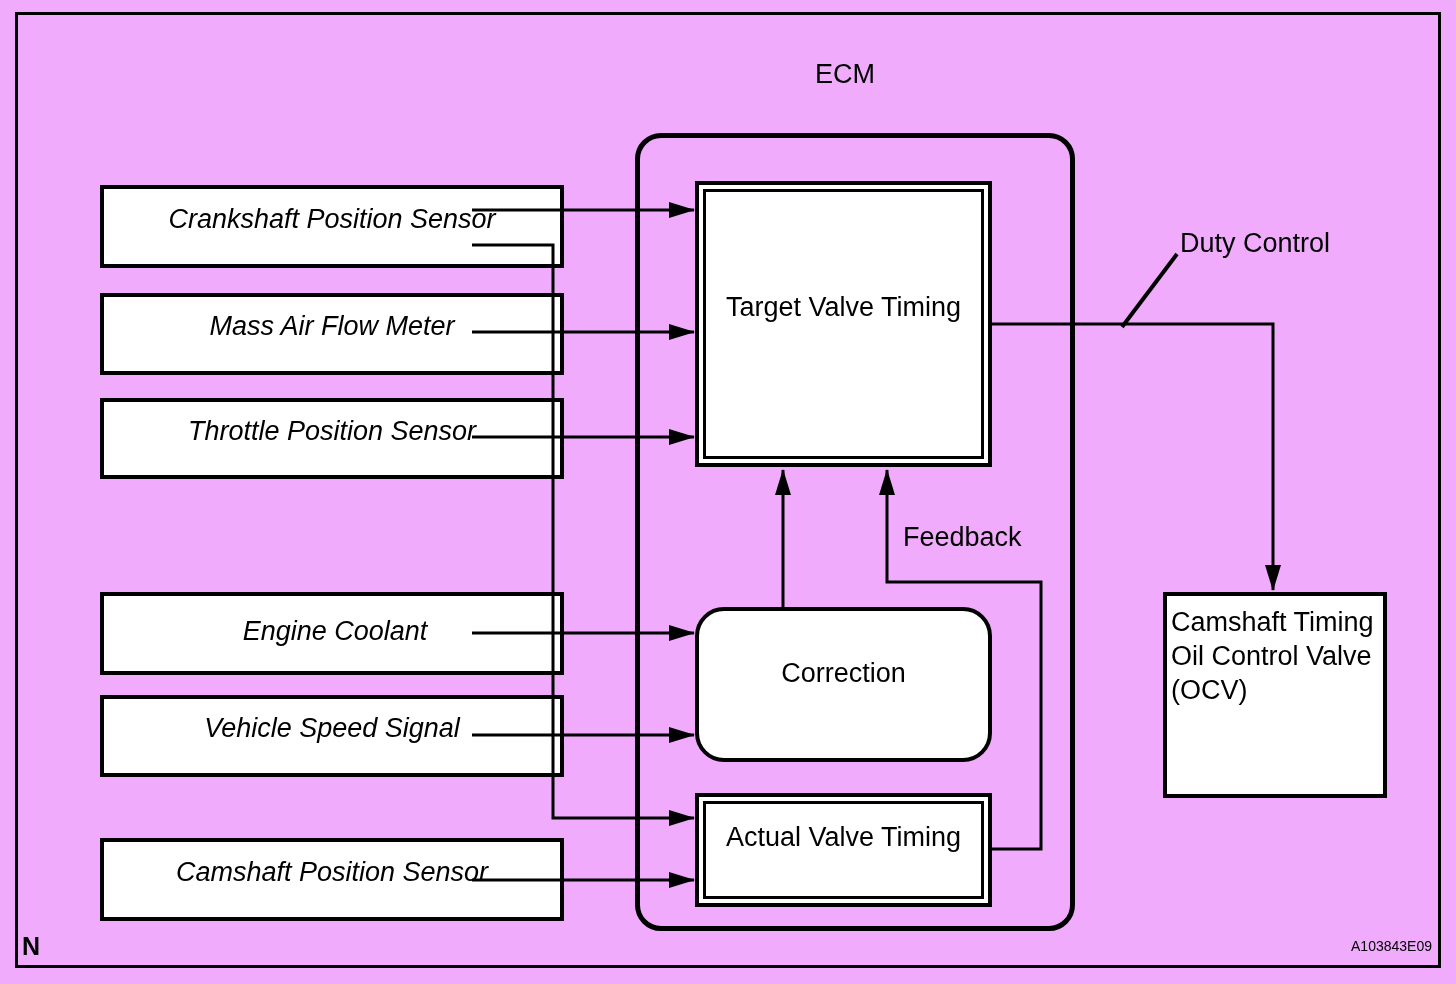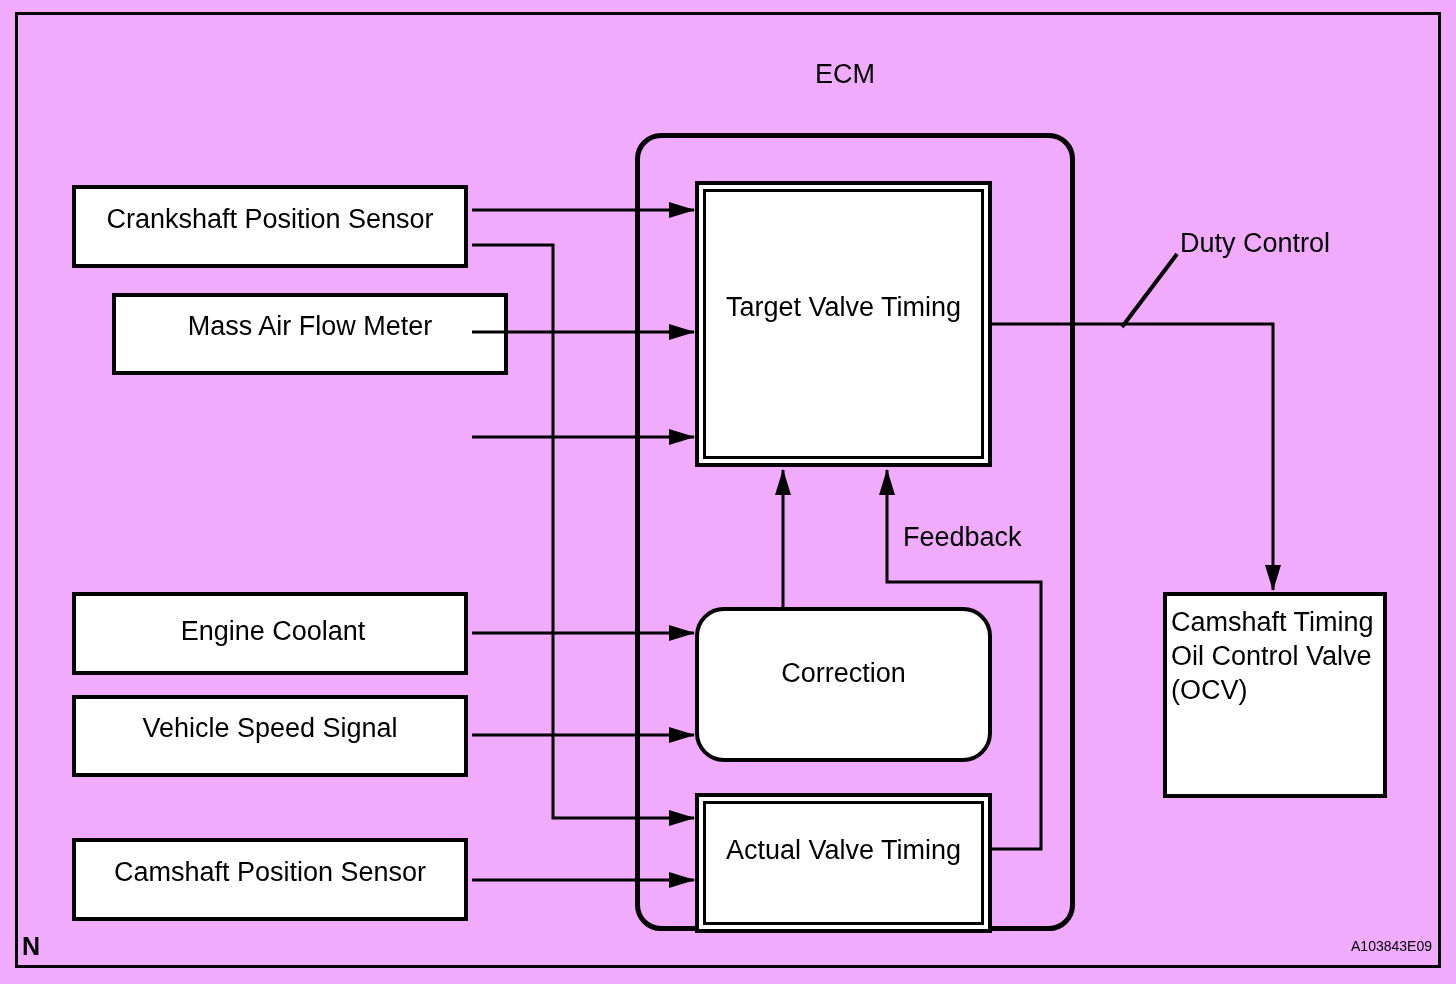--- a/index.html
+++ b/index.html
@@ -44,31 +44,31 @@
     display: flex;
     align-items: center;
     justify-content: center;
     font-size: 27px;
     line-height: 34px;
     text-align: center;
   }
   .box.double {
     box-shadow: inset 0 0 0 4px #ffffff, inset 0 0 0 7px #000000;
   }
-  .sensor { left: 72px; width: 396px; padding-bottom: 16px; }
+  .sensor { left: 100px; width: 464px; padding-bottom: 16px; font-style: italic; }
   .s-crank   { top: 185px; height: 83px; }
-  .s-maf     { top: 293px; height: 82px; margin-left: 40px; }
+  .s-maf     { top: 293px; height: 82px; }
   .s-tps     { top: 398px; height: 81px; }
   .s-ect     { top: 592px; height: 83px; padding-bottom: 6px; }
   .s-vss     { top: 695px; height: 82px; }
   .s-cps     { top: 838px; height: 83px; }
   .inner-block { left: 695px; width: 297px; }
   .b-target     { top: 181px; height: 286px; padding-bottom: 34px; }
   .b-correction { top: 607px; height: 155px; padding-bottom: 24px; border-radius: 29px; }
-  .b-actual     { top: 793px; height: 140px; padding-bottom: 26px; }
+  .b-actual     { top: 793px; height: 114px; padding-bottom: 26px; }
   .b-ocv {
     left: 1163px; top: 592px; width: 224px; height: 206px;
     align-items: flex-start; justify-content: flex-start;
     text-align: left; padding: 9px 2px 0 4px;
   }
   .multiline { text-align: left; margin-left: 6px; }
   .float-label {
     position: absolute;
     font-size: 27px;
     line-height: 32px;
@@ -107,20 +107,23 @@
   <div class="ecm-outline"></div>
 
   <div class="box sensor s-crank">
     <span>Crankshaft Position Sensor</span>
   </div>
 
   <div class="box sensor s-maf">
     <span>Mass Air Flow Meter</span>
   </div>
 
+  <div class="box sensor s-tps">
+    <span>Throttle Position Sensor</span>
+  </div>
 
   <div class="box sensor s-ect">
     <div class="multiline">
       <div>Engine Coolant</div>
     </div>
   </div>
 
   <div class="box sensor s-vss">
     <span>Vehicle Speed Signal</span>
   </div>

